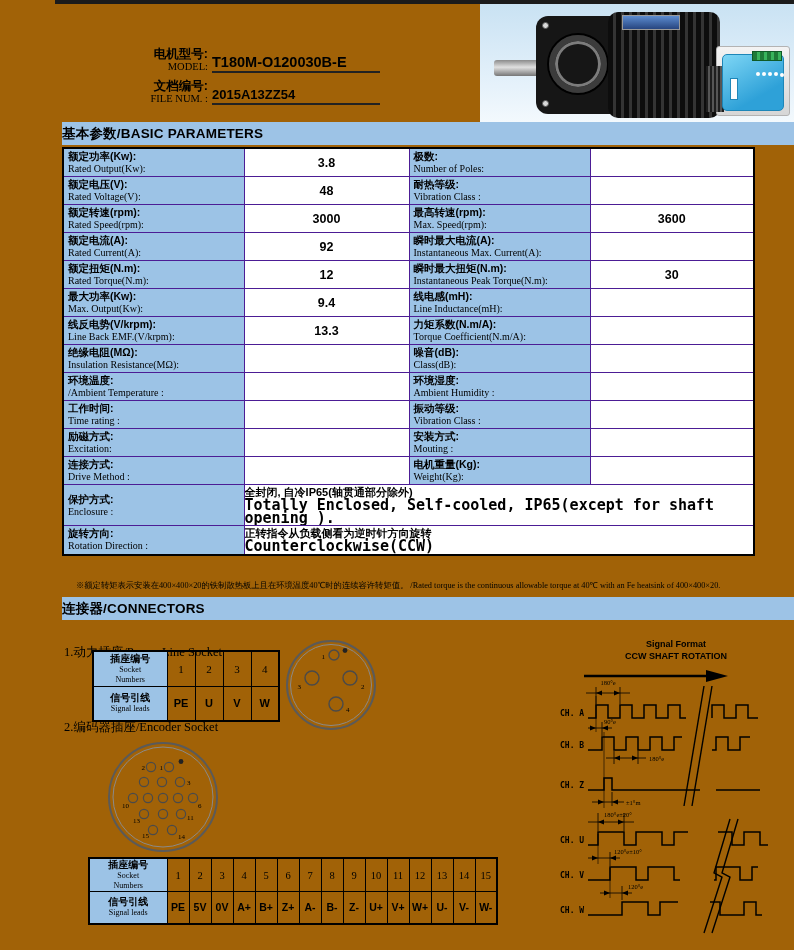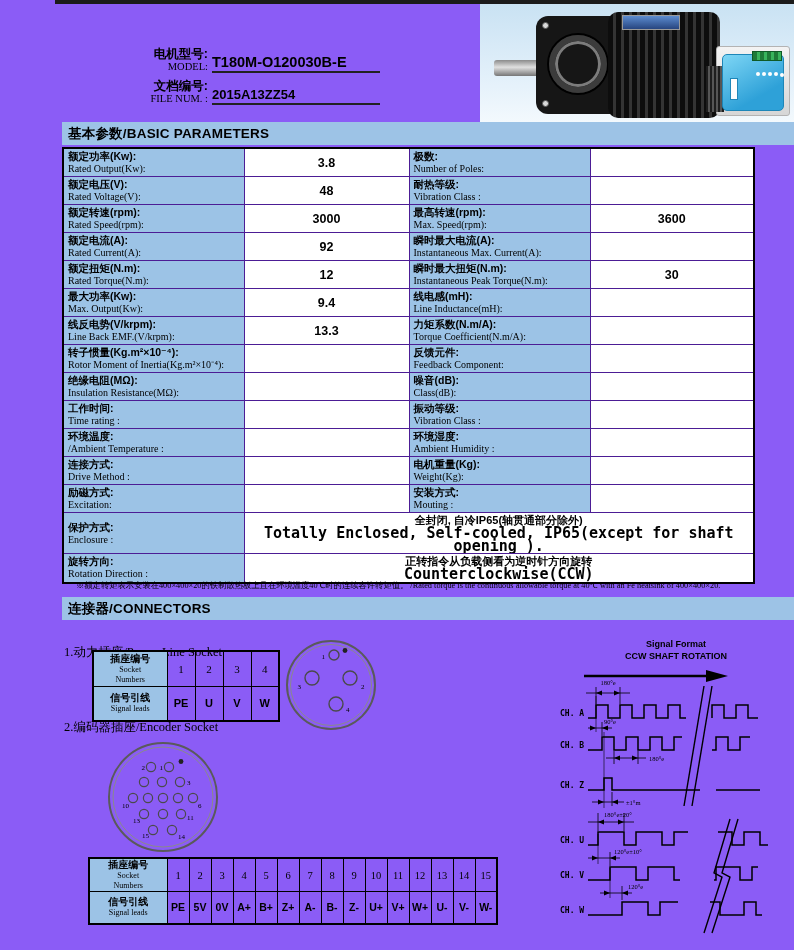--- a/index.html
+++ b/index.html
@@ -1,18 +1,18 @@
 <!DOCTYPE html>
 <html><head>
 <meta charset="utf-8">
 <style>
   * { box-sizing: border-box; margin: 0; padding: 0; }
   html,body { background:#fff; }
   body { font-family:"Liberation Sans","DejaVu Sans",sans-serif; color:#000; }
-  .page { position:relative; width:794px; height:950px; background:#8b5cf6; overflow:hidden; }
+  .page { position:relative; width:794px; height:950px; background:#a16207; overflow:hidden; }
   .top-strip { position:absolute; left:55px; top:0; width:739px; height:4px; background:#1b1b1b; }
 
   
   .model-block { position:absolute; left:98px; top:48px; width:300px; }
   .m-row { display:flex; align-items:flex-end; margin-bottom:7px; }
   .m-labels { width:114px; text-align:right; padding-right:4px; }
   .m-cn { font-weight:bold; font-size:12.5px; line-height:13px; }
   .m-en { font-family:"Liberation Serif",serif; font-size:10.5px; line-height:12px; }
   .m-val { width:168px; border-bottom:2px solid #222; font-weight:bold; padding-bottom:1px; white-space:nowrap; }
   .m-val.v1 { font-size:14.5px; }
@@ -40,34 +40,34 @@
   .ctrl-box { left:242px; top:50px; width:62px; height:57px; border:1px solid #1d86b8; border-radius:5px;
               background:linear-gradient(150deg,#7ed6f5,#2ea1d8 70%); }
   .ctrl-term { left:272px; top:47px; width:30px; height:10px; border:1px solid #0f5a26;
                background:repeating-linear-gradient(90deg,#1e7a38 0 4px,#38b35c 4px 7px); }
   .ctrl-led { left:276px; top:68px; width:4px; height:4px; border-radius:50%; background:#fff;
               box-shadow:6px 0 0 #fff, 12px 0 0 #fff, 18px 0 0 #fff, 24px 1px 0 #fff; }
   .ctrl-slot { left:250px; top:74px; width:8px; height:22px; background:#fdfdfd; border:1px solid #1d86b8; }
 
   
   .bar { position:absolute; left:62px; width:732px; height:23px; background:#9DC3E6;
-         font-weight:bold; font-size:13.5px; line-height:23px; padding-left:6px; letter-spacing:0.2px; }
+         font-weight:bold; font-size:13.5px; line-height:23px; letter-spacing:0.2px; }
   .bar1 { top:122px; } .bar2 { top:597px; }
 
   
   table { border-collapse:collapse; }
   .main-table { position:absolute; left:62px; top:147px; width:691px; table-layout:fixed;
                 border:2px solid #000; }
   .main-table td { border:1px solid #4c1d95; overflow:hidden; }
   .main-table tr.pr { height:28px; }
   td.lbl { background:#9CC3E6; padding:1px 4px; white-space:nowrap; }
   .cn  { font-weight:bold; font-size:10.5px; line-height:13px; }
   .en  { font-family:"Liberation Serif",serif; font-size:10px; line-height:12px; }
   td.val { text-align:center; font-weight:bold; font-size:12.5px; background:#fff; }
-  td.spanval { text-align:center; background:#fff; }
+  td.spanval { text-align:left; background:#fff; }
   .sp-cn { font-weight:bold; font-size:11px; line-height:14px; }
   .sp-en { font-family:"DejaVu Sans Mono",monospace; font-weight:bold; font-size:15px; line-height:13px; }
   tr.encl { height:34px; } tr.rot { height:29px; }
 
   .footnote { position:absolute; left:76px; top:579px; width:728px; font-family:"Liberation Serif",serif;
               font-size:8.3px; white-space:nowrap; overflow:hidden; }
 
   .caption { position:absolute; font-family:"Liberation Serif",serif; font-size:12.5px; }
   .cap1 { left:64px; top:644px; } .cap2 { left:64px; top:719px; }
 
@@ -234,87 +234,75 @@
           </td>
       <td class="val">13.3</td>
       <td class="lbl">
             <div class="cn">力矩系数(N.m/A):</div>
             <div class="en">Torque Coefficient(N.m/A):</div>
           </td>
       <td class="val"></td>
     </tr>
     <tr class="pr">
       <td class="lbl">
-            <div class="cn">转子惯量(Kg.m²×10⁻⁴):</div>
-            <div class="en">Rotor Moment of Inertia(Kg.m²×10⁻⁴):</div>
-          </td>
-      <td class="val"></td>
-      <td class="lbl">
-            <div class="cn">反馈元件:</div>
-            <div class="en">Feedback Component:</div>
-          </td>
-      <td class="val"></td>
-    </tr>
-    <tr class="pr">
-      <td class="lbl">
             <div class="cn">绝缘电阻(MΩ):</div>
             <div class="en">Insulation Resistance(MΩ):</div>
           </td>
       <td class="val"></td>
       <td class="lbl">
             <div class="cn">噪音(dB):</div>
             <div class="en">Class(dB):</div>
           </td>
       <td class="val"></td>
     </tr>
     <tr class="pr">
       <td class="lbl">
+            <div class="cn">环境温度:</div>
+            <div class="en">/Ambient Temperature :</div>
+          </td>
+      <td class="val"></td>
+      <td class="lbl">
+            <div class="cn">环境湿度:</div>
+            <div class="en">Ambient Humidity :</div>
+          </td>
+      <td class="val"></td>
+    </tr>
+    <tr class="pr">
+      <td class="lbl">
             <div class="cn">工作时间:</div>
             <div class="en">Time rating :</div>
           </td>
       <td class="val"></td>
       <td class="lbl">
             <div class="cn">振动等级:</div>
             <div class="en">Vibration Class :</div>
           </td>
       <td class="val"></td>
     </tr>
     <tr class="pr">
       <td class="lbl">
-            <div class="cn">环境温度:</div>
-            <div class="en">/Ambient Temperature :</div>
-          </td>
-      <td class="val"></td>
-      <td class="lbl">
-            <div class="cn">环境湿度:</div>
-            <div class="en">Ambient Humidity :</div>
+            <div class="cn">励磁方式:</div>
+            <div class="en">Excitation:</div>
+          </td>
+      <td class="val"></td>
+      <td class="lbl">
+            <div class="cn">安装方式:</div>
+            <div class="en">Mouting :</div>
           </td>
       <td class="val"></td>
     </tr>
     <tr class="pr">
       <td class="lbl">
             <div class="cn">连接方式:</div>
             <div class="en">Drive Method :</div>
           </td>
       <td class="val"></td>
       <td class="lbl">
             <div class="cn">电机重量(Kg):</div>
             <div class="en">Weight(Kg):</div>
-          </td>
-      <td class="val"></td>
-    </tr>
-    <tr class="pr">
-      <td class="lbl">
-            <div class="cn">励磁方式:</div>
-            <div class="en">Excitation:</div>
-          </td>
-      <td class="val"></td>
-      <td class="lbl">
-            <div class="cn">安装方式:</div>
-            <div class="en">Mouting :</div>
           </td>
       <td class="val"></td>
     </tr>
     <tr class="encl">
       <td class="lbl">
             <div class="cn">保护方式:</div>
             <div class="en">Enclosure :</div>
           </td>
       <td class="spanval" colspan="3">
         <div class="sp-cn">全封闭, 自冷IP65(轴贯通部分除外)</div>

